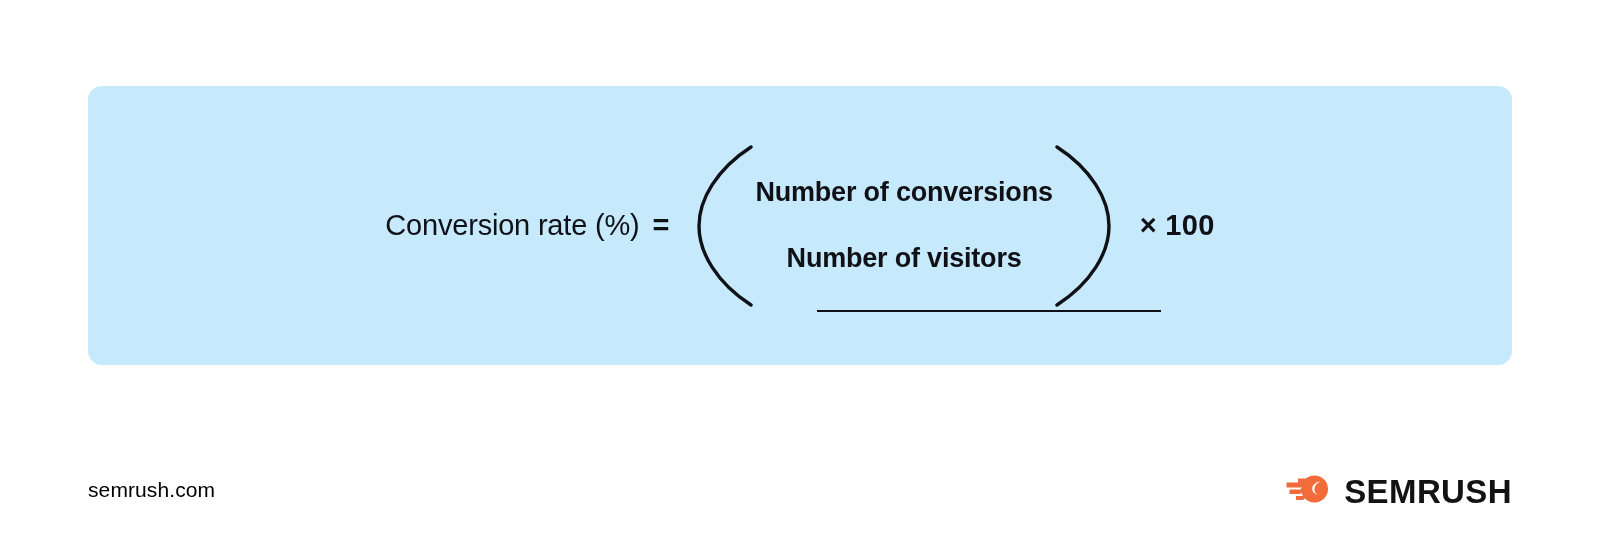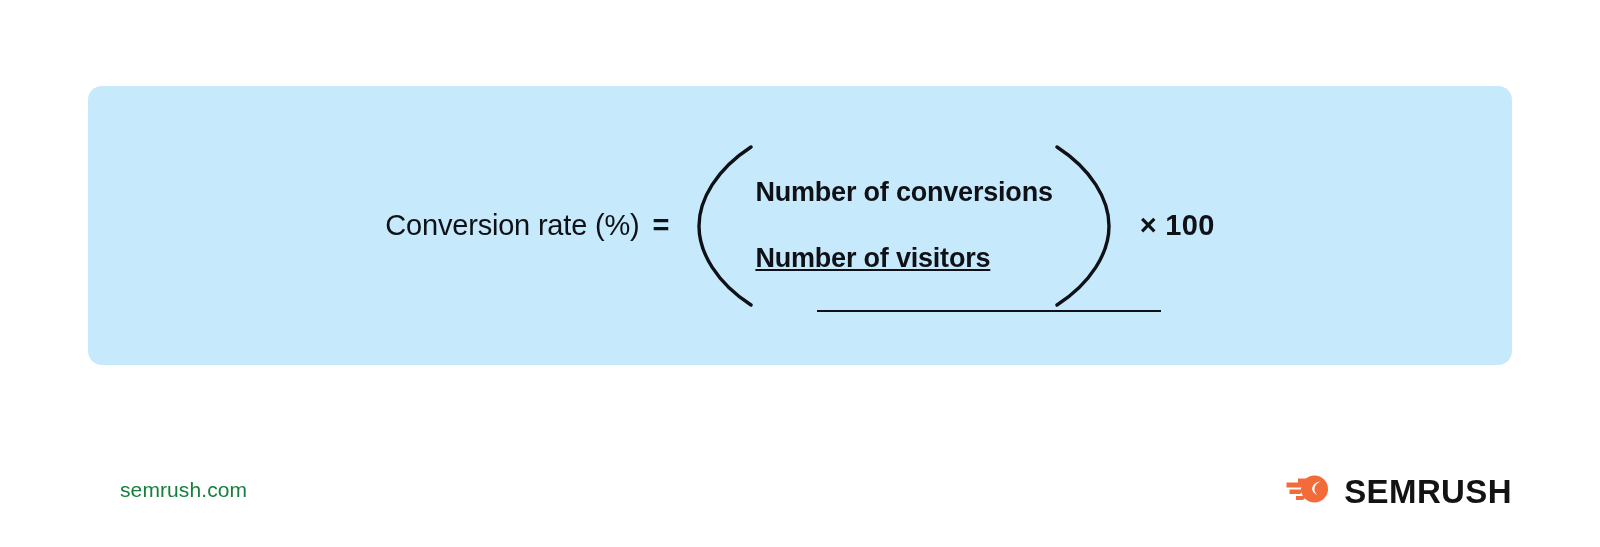--- a/index.html
+++ b/index.html
@@ -71,38 +71,38 @@
 
   .paren svg {
     display: block;
     width: 62px;
     height: 166px;
   }
 
   #fraction {
     display: flex;
     flex-direction: column;
-    align-items: flex-start;
+    align-items: center;
     justify-content: center;
     margin: 16px -6px;
     padding: 0 4px;
   }
 
   .fraction-term {
     font-size: 27px;
     font-weight: bold;
     color: #0f1116;
     letter-spacing: -0.2px;
     white-space: nowrap;
     line-height: 1;
     text-align: center;
   }
 
   #fraction-numerator { margin-bottom: 19px; }
-  #fraction-denominator { margin-top: 20px; text-decoration: underline; }
+  #fraction-denominator { margin-top: 20px; }
 
   #fraction-bar {
     width: 344px;
     height: 2px;
     background: #0f1116;
     position: absolute;
     left: 729px;
     top: 224px;
   }
 
@@ -115,24 +115,23 @@
     white-space: nowrap;
     line-height: 1;
   }
 
   
   #footer-url {
     position: absolute;
     left: 88px;
     top: 479px;
     font-size: 21px;
-    color: #15803d;
+    color: #000000;
     letter-spacing: 0.1px;
     line-height: 1;
-    margin-left: 32px;
   }
 
   #brand-logo {
     position: absolute;
     right: 88px;
     top: 472px;
     display: flex;
     align-items: center;
     gap: 13px;
   }

